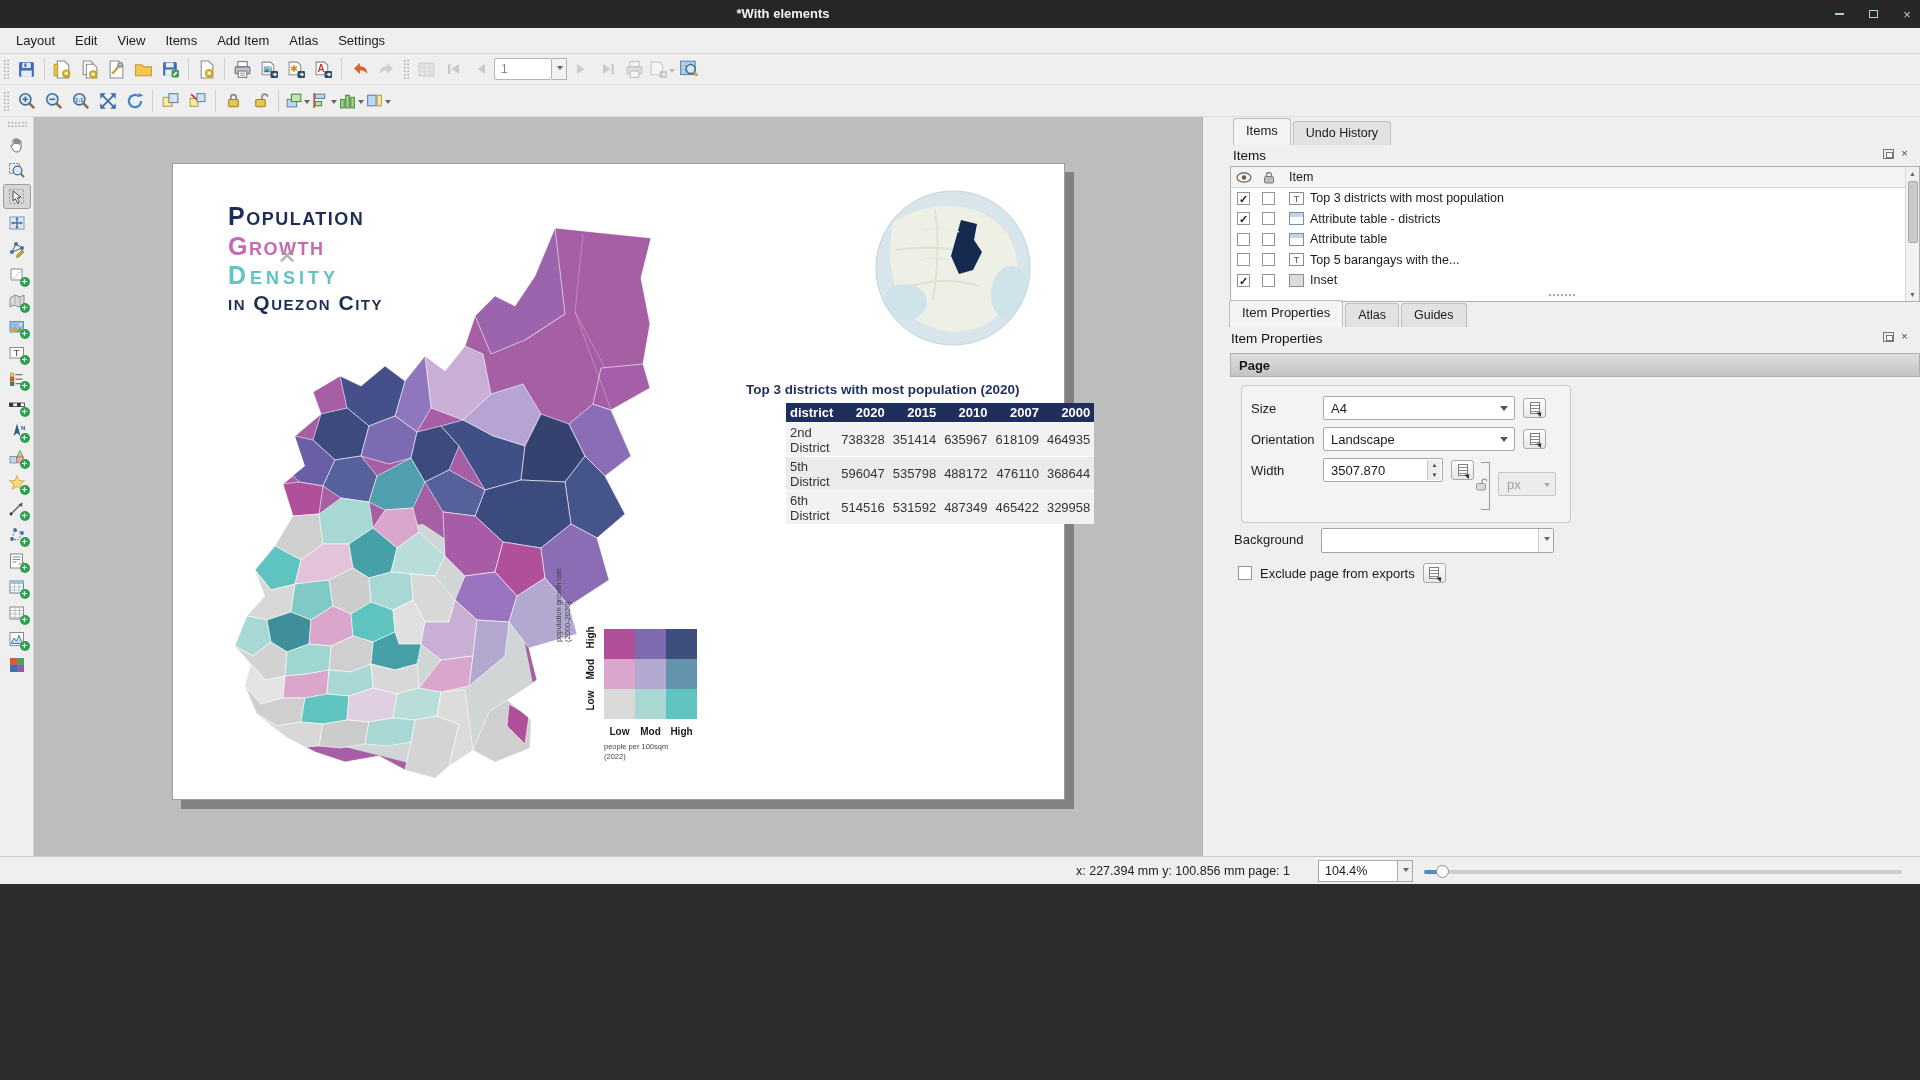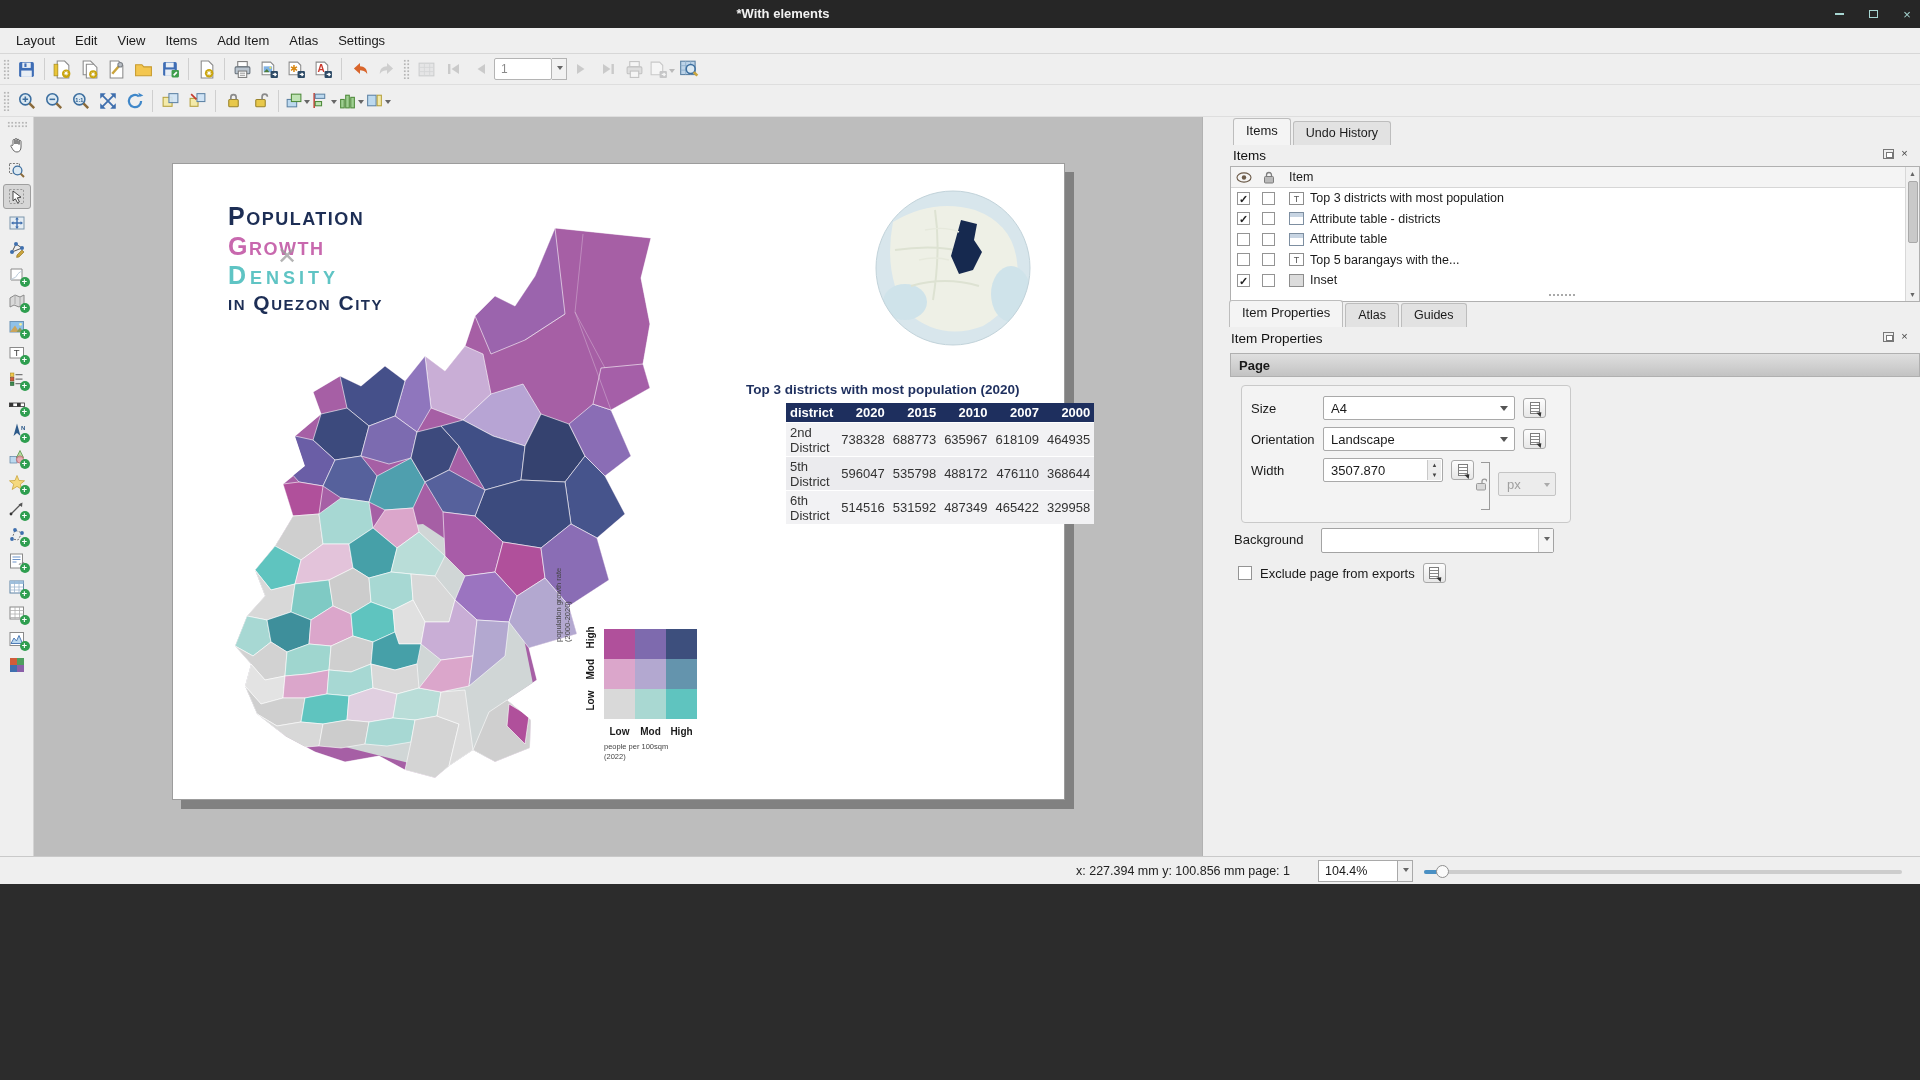--- a/index.html
+++ b/index.html
@@ -726,21 +726,21 @@
             <th>district</th>
             <th>2020</th>
             <th>2015</th>
             <th>2010</th>
             <th>2007</th>
             <th>2000</th>
           </tr>
           <tr>
             <td>2nd District</td>
                 <td>738328</td>
-                <td>688773</td>
+                <td>351414</td>
                 <td>635967</td>
                 <td>618109</td>
                 <td>464935</td>
           </tr>
           <tr>
             <td>5th District</td>
                 <td>596047</td>
                 <td>535798</td>
                 <td>488172</td>
                 <td>476110</td>

